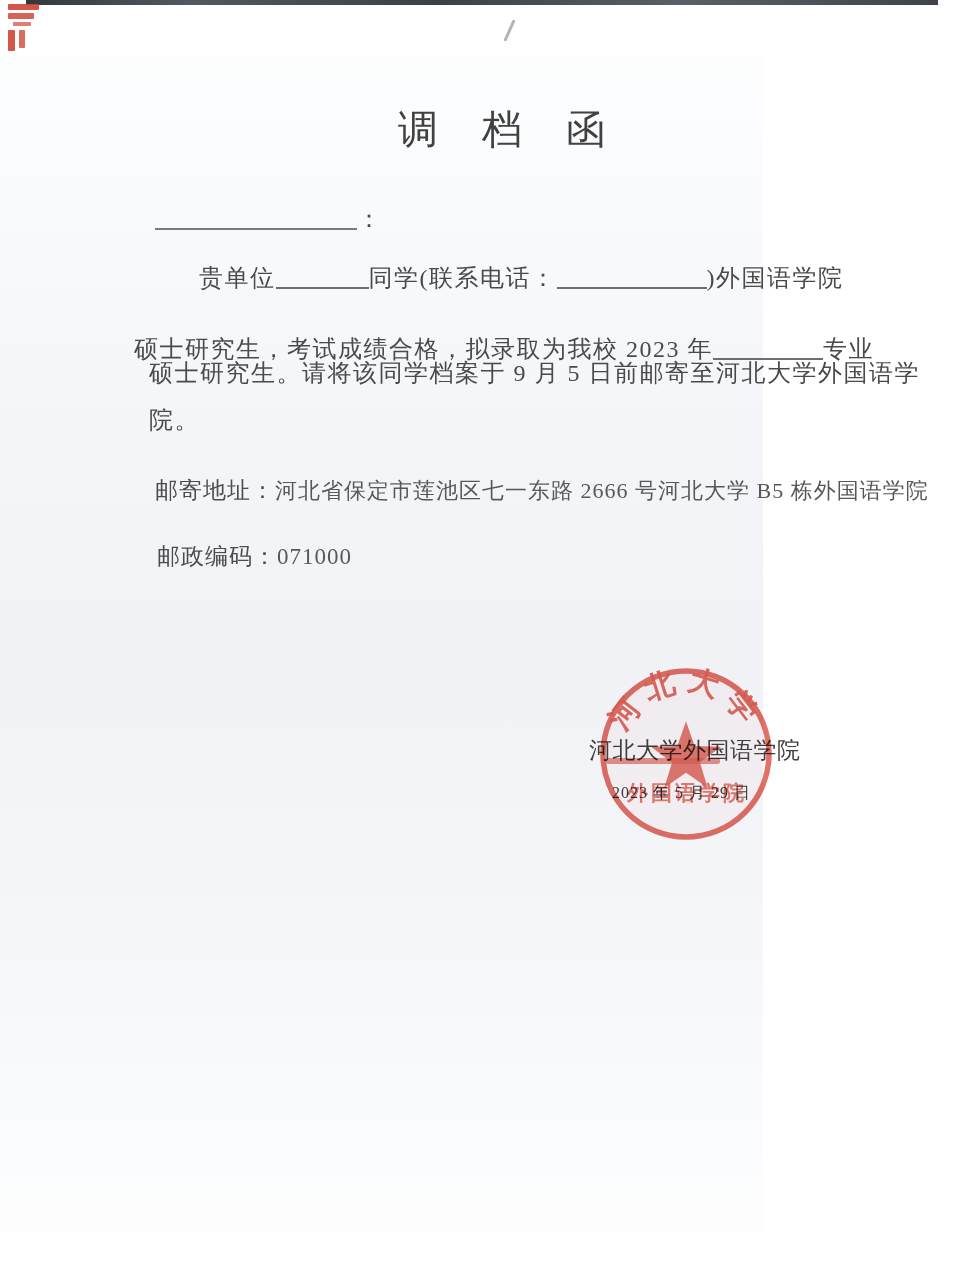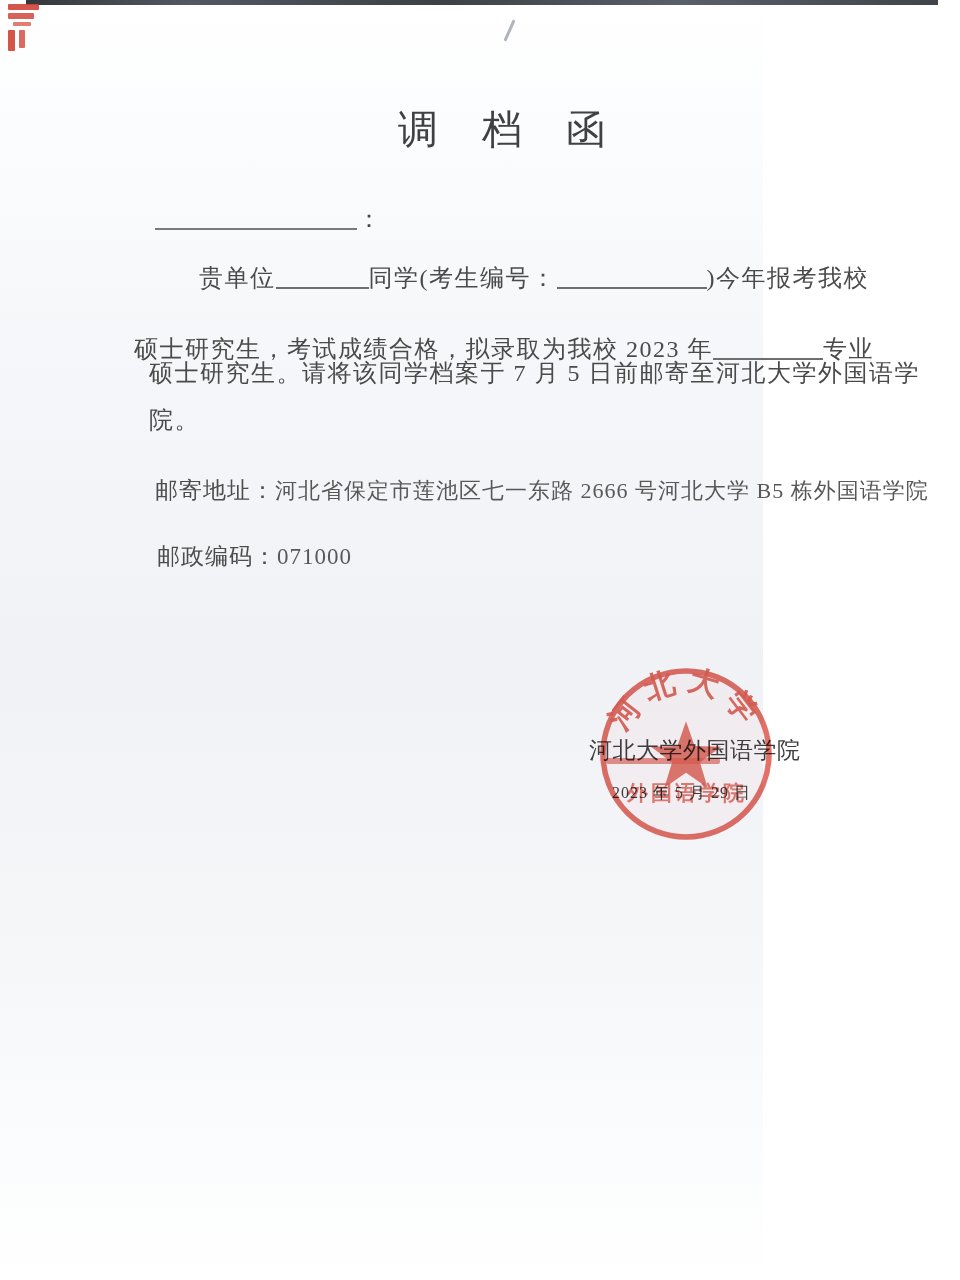--- a/index.html
+++ b/index.html
@@ -85,25 +85,25 @@
     <rect x="3" y="27" width="7" height="21" rx="1" fill="#cf4236" opacity="0.9"></rect>
     <rect x="14" y="27" width="6" height="18" rx="1" fill="#d0473a" opacity="0.8"></rect>
   </svg>
 
   <div class="gray-tick"></div>
 
   <div class="doc-title">调 档 函</div>
 
   <div class="line salutation"><span class="blank blank-a"></span><span>：</span></div>
 
-  <div class="line body-line bl1"><span>贵单位</span><span class="blank blank-b"></span><span>同学(考生编号：</span><span class="blank blank-c"></span><span>)今年报考我校</span></div>
+  <div class="line body-line bl1"><span>贵单位</span><span class="blank blank-b"></span><span>同学(联系电话：</span><span class="blank blank-c"></span><span>)外国语学院</span></div>
 
   <div class="line body-line bl2"><span>硕士研究生，考试成绩合格，拟录取为我校 2023 年</span><span class="blank blank-d"></span><span>专业</span></div>
 
-  <div class="line body-line bl3">硕士研究生。请将该同学档案于 7 月 5 日前邮寄至河北大学外国语学</div>
+  <div class="line body-line bl3">硕士研究生。请将该同学档案于 9 月 5 日前邮寄至河北大学外国语学</div>
 
   <div class="line body-line bl4">院。</div>
 
   <div class="line addr-line al1"><span>邮寄地址：</span><span class="addr-value">河北省保定市莲池区七一东路 2666 号河北大学 B5 栋外国语学院</span></div>
 
   <div class="line addr-line al2"><span>邮政编码：</span><span class="addr-value">071000</span></div>
 
 
 
   <div class="sig-org">河北大学外国语学院</div>

